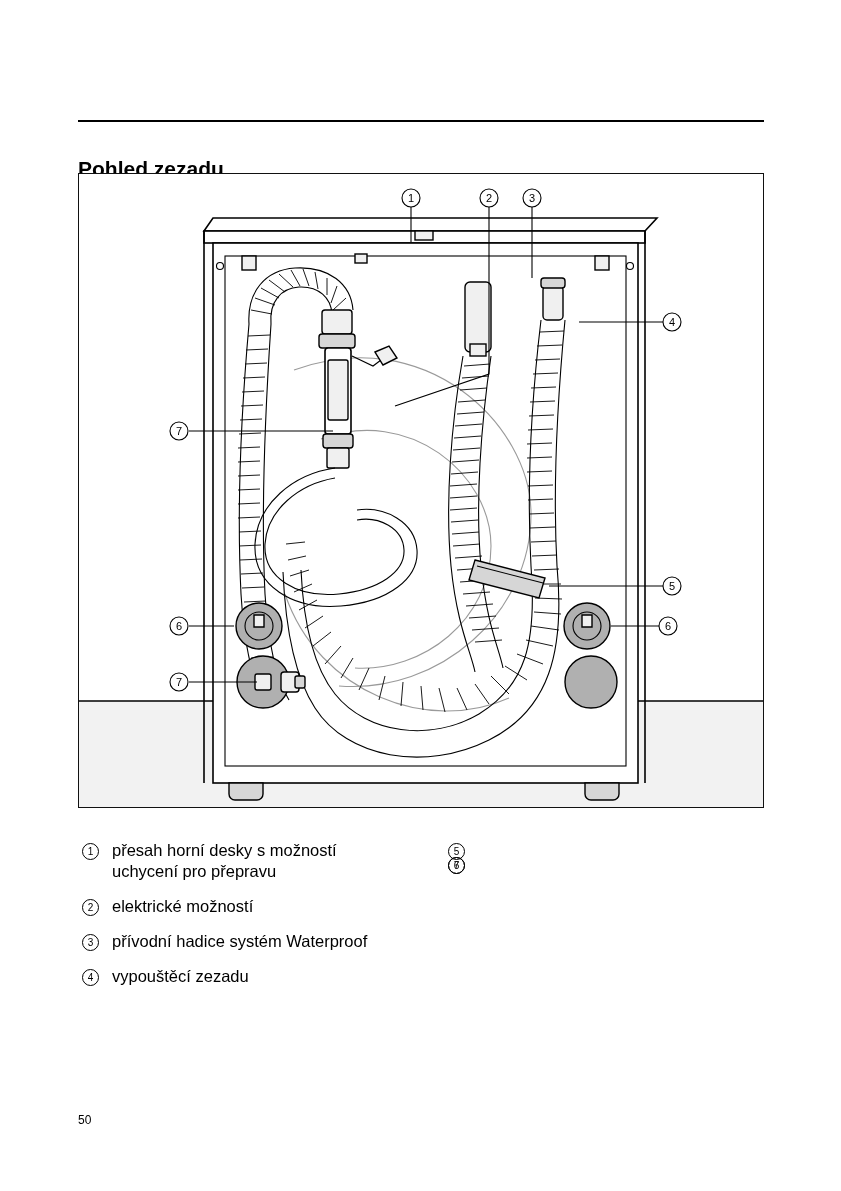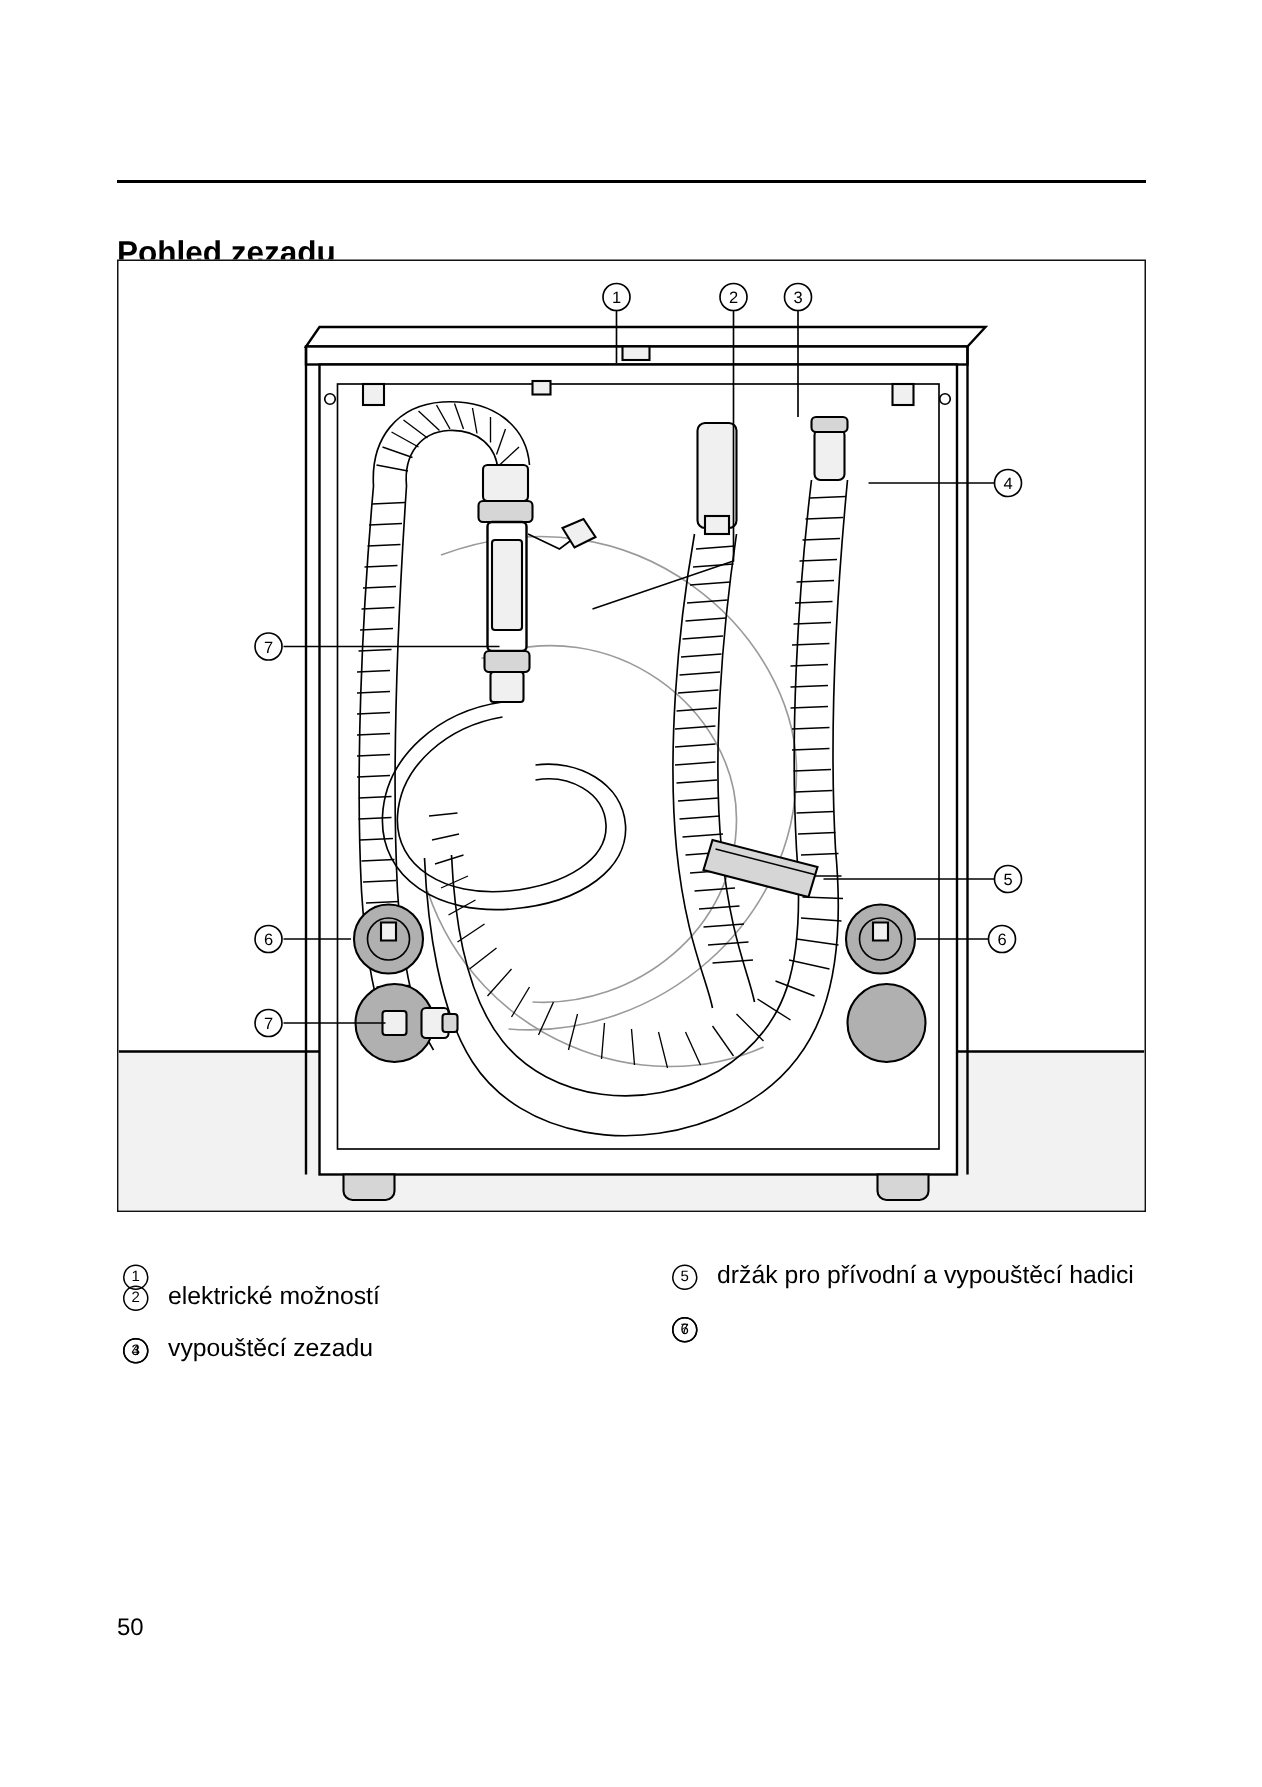--- a/index.html
+++ b/index.html
@@ -85,22 +85,22 @@
     border: 1px solid #000;
     border-radius: 50%;
     font-size: 10px;
     line-height: 15px;
     text-align: center;
     font-family: "Liberation Sans", sans-serif;
   }
   .page-number {
     position: absolute;
     left: 78px;
-    top: 1077px;
-    font-size: 16px;
+    top: 1113px;
+    font-size: 12px;
     text-align: right;
   }
 </style>
 </head>
 <body>
 
 <div class="page">
 
   <div class="title-rule"></div>
   <h2 class="subtitle">Pohled zezadu</h2>
@@ -380,37 +380,38 @@
             <text class="numtxt" x="100" y="512">7</text>
           </g>
       </g>
     </svg>
   </div>
 
   <div class="legend">
     <div class="legend-col left">
       <div class="legend-item">
         <span class="legend-num">1</span>
+        <span>přesah horní desky s možností uchycení pro přepravu</span>
       </div>
       <div class="legend-item">
         <span class="legend-num">2</span>
         <span>elektrické možností</span>
       </div>
       <div class="legend-item">
         <span class="legend-num">3</span>
+        <span>přívodní hadice systém Waterproof</span>
       </div>
       <div class="legend-item">
         <span class="legend-num">4</span>
         <span>vypouštěcí zezadu</span>
       </div>
     </div>
     <div class="legend-col right">
       <div class="legend-item">
         <span class="legend-num">5</span>
-        <span>držák pro přívodní a vypouštěcí hadici</span>
       </div>
       <div class="legend-item">
         <span class="legend-num">6</span>
       </div>
       <div class="legend-item">
         <span class="legend-num">7</span>
       </div>
     </div>
   </div>
 

